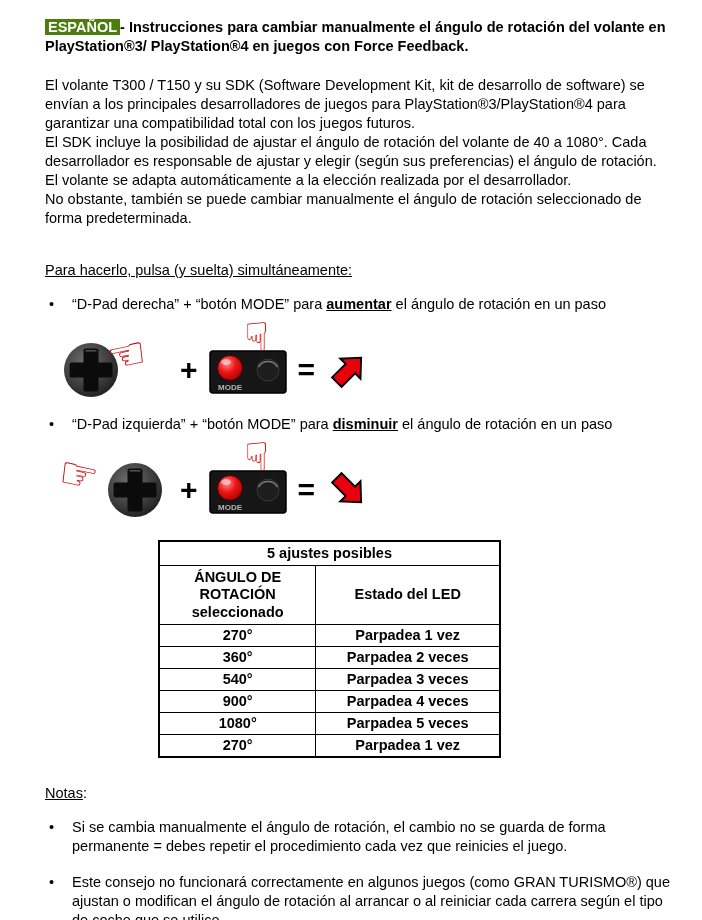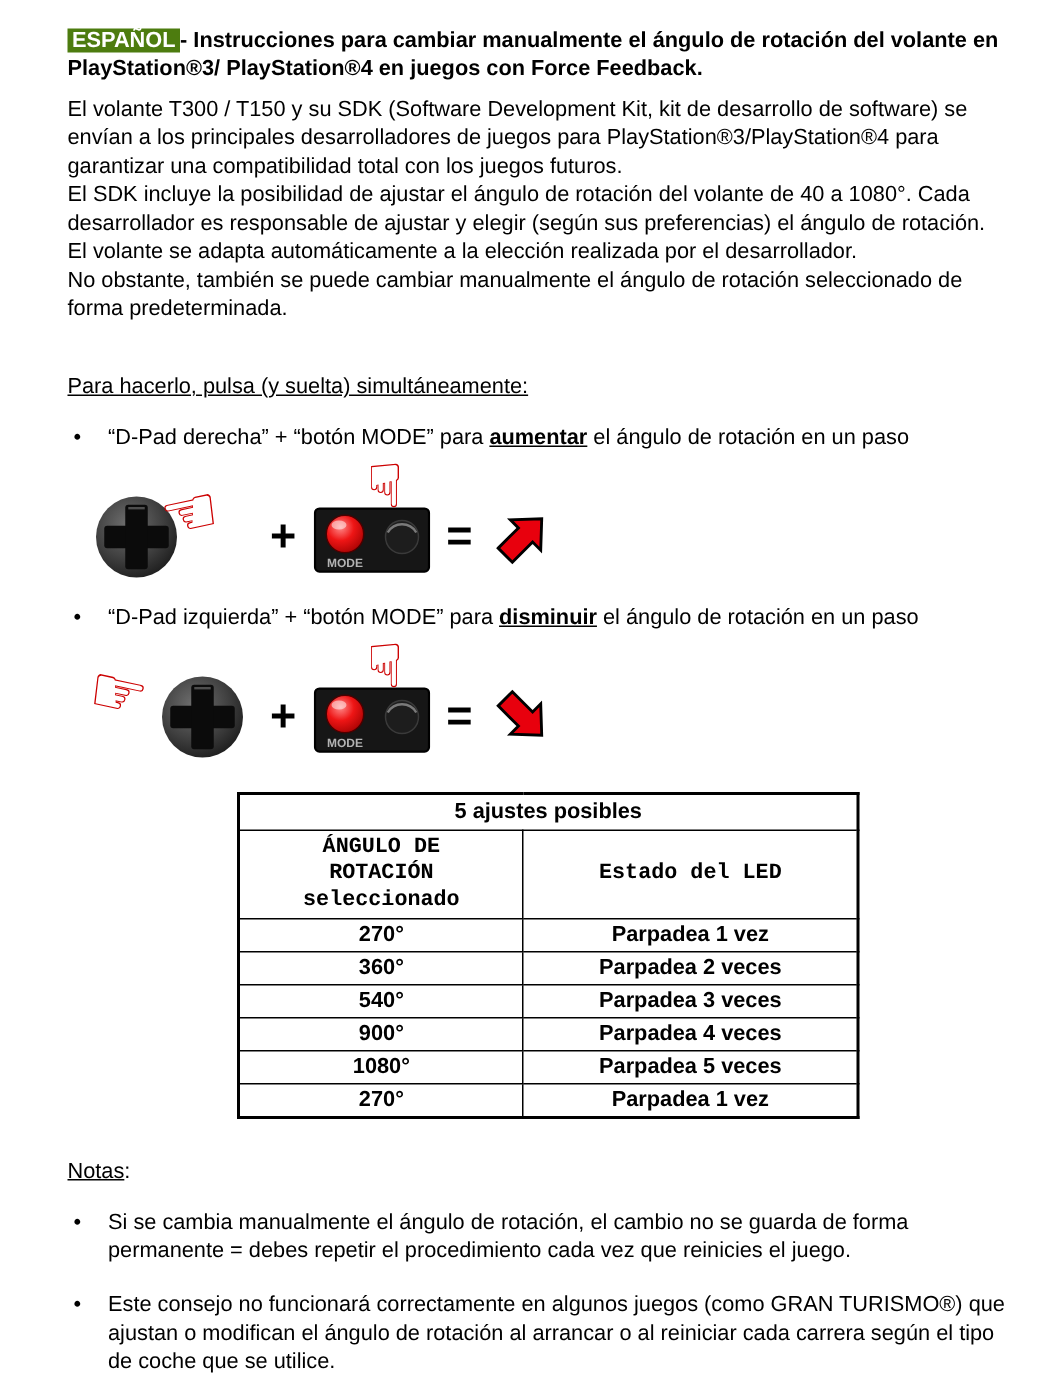--- a/index.html
+++ b/index.html
@@ -10,21 +10,21 @@
     font-family: "Liberation Sans", "DejaVu Sans", sans-serif;
     font-size: 14.5px; line-height: 1.31;
   }
   .page { padding: 18px 32px 0 45px; }
 
   
   .doc-title { font-size: 14.5px; font-weight: bold; line-height: 1.32; }
   .lang-tag { background: #4d7c0f; color: #fff; padding: 0 3px; font-weight: bold; }
 
   
-  .intro { margin-top: 8px; }
+  .intro { margin-top: 20px; }
   .intro p { margin: 0; }
   .spaced { margin-top: 17px; }
 
   .howto-heading { margin-top: 33px; text-decoration: underline; }
 
   
   ul.bullets { list-style: none; margin-top: 15px; }
   ul.bullets li { display: flex; margin-bottom: 0; }
   ul.bullets li + li { margin-top: 17px; }
   .bullet-dot { width: 27px; flex: 0 0 27px; text-align: left; padding-left: 4px; }
@@ -48,29 +48,29 @@
   .hand-side-left  { left: -4px; top: -8px; transform: rotate(12deg); }
   .mode-group { position: relative; width: 78px; height: 44px; flex: 0 0 78px; margin-top: 4px; }
   .mode-group .modebox { width: 78px; height: 44px; }
   .hand-down { left: 36px; top: -33px; font-size: 40px; }
   .op { font-size: 30px; font-weight: 900; line-height: 1; }
   .arrow { width: 42px; height: 42px; margin-left: 2px; }
 
   
   table.settings {
     border-collapse: collapse; margin: 20px 0 0 113px;
-    width: 415px; table-layout: fixed;
+    width: 343px; table-layout: fixed;
     border: 2.5px solid #000;
     text-align: center; font-weight: bold;
   }
   table.settings td, table.settings th {
     border: 1.5px solid #000; padding: 1px 4px; font-size: 14.5px;
   }
   table.settings .title-cell { padding: 2px 4px; }
-  table.settings th { line-height: 1.2; padding: 3px 20px; font-family: Liberation Mono, monospace; }
+  table.settings th { line-height: 1.2; padding: 3px 20px; }
   .pre-line { white-space: pre-line; }
   col.c1 { width: 46%; } col.c2 { width: 54%; }
 
   
   .notes-heading { margin-top: 26px; }
   .notes-heading .u { text-decoration: underline; }
   ul.bullets.notes { margin-top: 15px; }
 </style>
 </head>
 <body>

